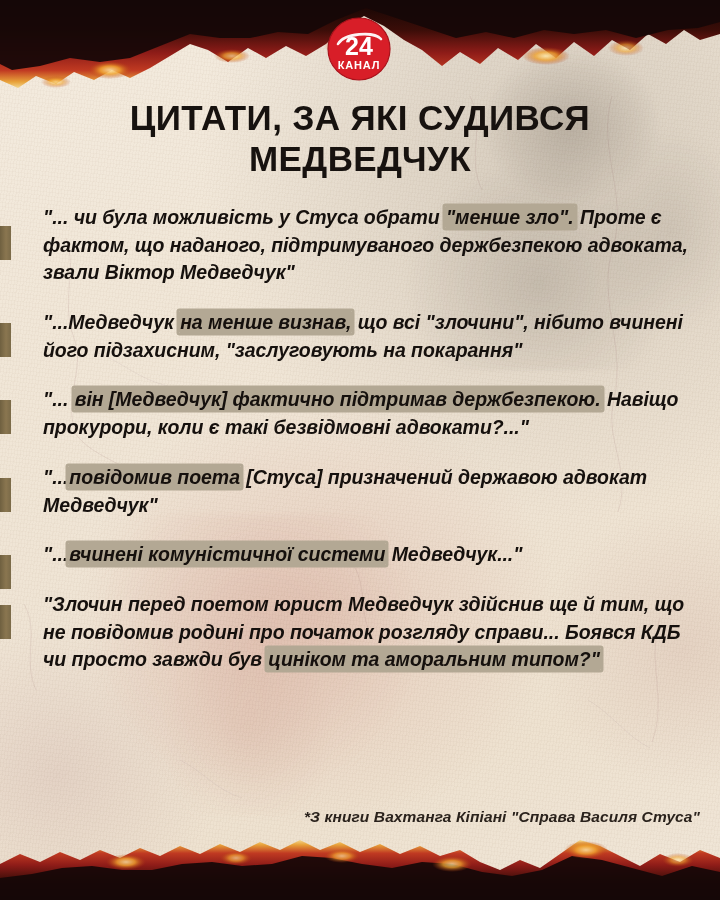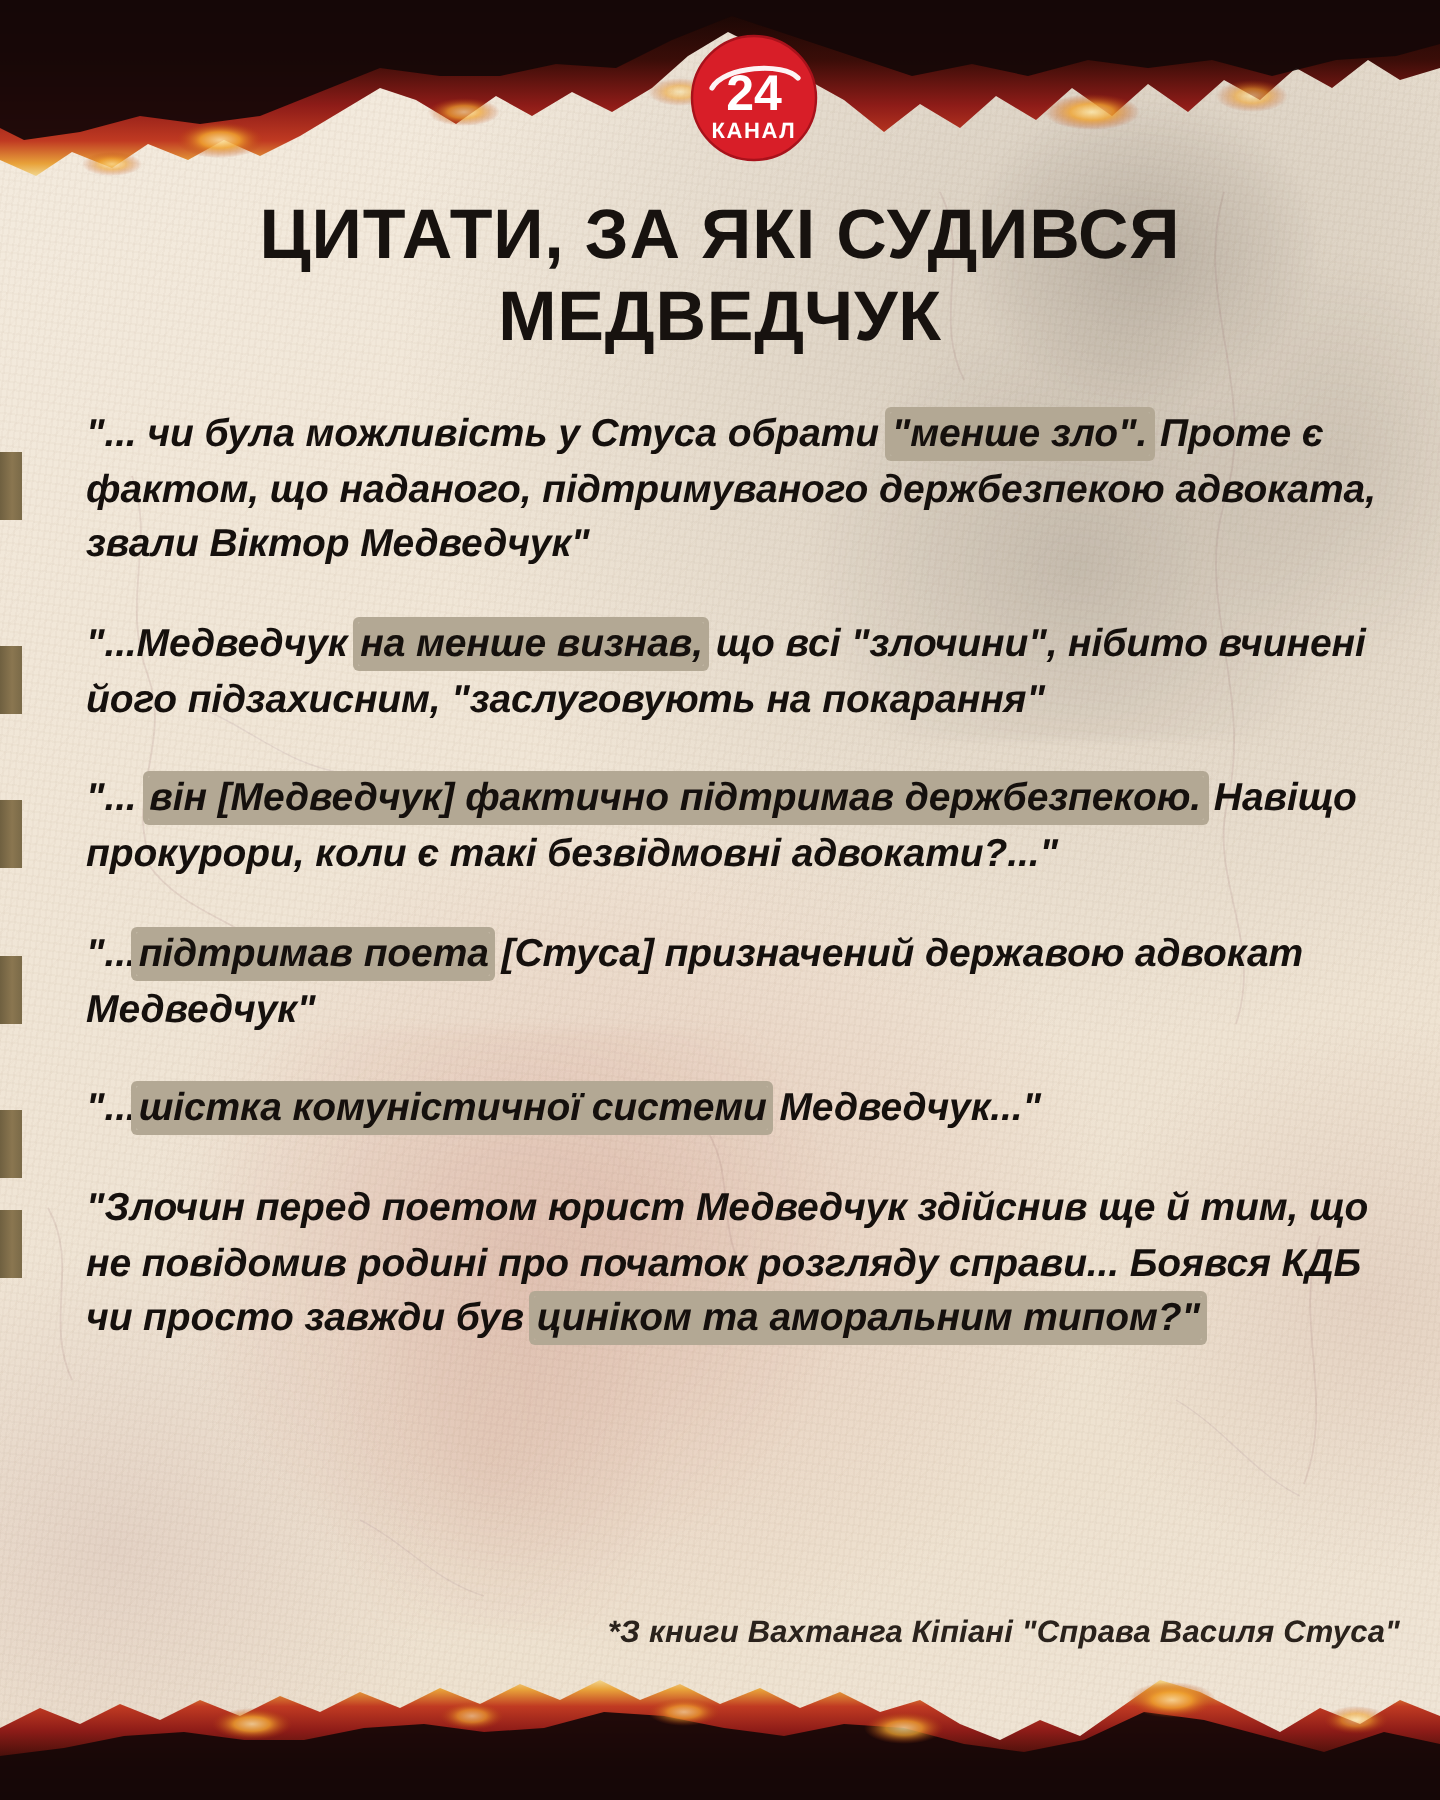--- a/index.html
+++ b/index.html
@@ -74,21 +74,21 @@
 
   
   .burn { position: absolute; pointer-events: none; }
   .burn-top    { left: 0; top: 0;    width: 720px; height: 95px; }
   .burn-bottom { left: 0; bottom: 0; width: 720px; height: 90px; }
   .burn svg { display: block; width: 100%; height: 100%; }
 
   
   .logo {
     position: absolute;
-    left: 345px; top: 17px;
+    left: 327px; top: 17px;
     width: 64px; height: 64px;
     z-index: 8;
   }
   .logo svg { display: block; }
 
   
   .content {
     position: absolute;
     left: 0; top: 0;
     width: 720px; height: 900px;
@@ -284,25 +284,25 @@
         <div class="quote-block">
           <span class="tab" style="top: 14px; left: -43px;"></span>
           <p class="quote-text"><span>"...Медведчук </span><span class="hl">на менше визнав,</span><span> що всі "злочини", нібито вчинені його підзахисним, "заслуговують на покарання"</span></p>
         </div>
         <div class="quote-block">
           <span class="tab" style="top: 14px; left: -43px;"></span>
           <p class="quote-text"><span>"... </span><span class="hl">він [Медведчук] фактично підтримав держбезпекою.</span><span> Навіщо прокурори, коли є такі безвідмовні адвокати?..."</span></p>
         </div>
         <div class="quote-block">
           <span class="tab" style="top: 14px; left: -43px;"></span>
-          <p class="quote-text"><span>"...</span><span class="hl">підтримав поета</span><span> [Стуса] призначений державою адвокат Медведчук"</span></p>
-        </div>
-        <div class="quote-block">
-          <span class="tab" style="top: 14px; left: -43px;"></span>
-          <p class="quote-text"><span>"...</span><span class="hl">шістка комуністичної системи</span><span> Медведчук..."</span></p>
+          <p class="quote-text"><span>"...</span><span class="hl">повідомив поета</span><span> [Стуса] призначений державою адвокат Медведчук"</span></p>
+        </div>
+        <div class="quote-block">
+          <span class="tab" style="top: 14px; left: -43px;"></span>
+          <p class="quote-text"><span>"...</span><span class="hl">вчинені комуністичної системи</span><span> Медведчук..."</span></p>
         </div>
         <div class="quote-block">
           <span class="tab" style="top: 14px; left: -43px;"></span>
           <p class="quote-text"><span>"Злочин перед поетом юрист Медведчук здійснив ще й тим, що не повідомив родині про початок розгляду справи... Боявся КДБ чи просто завжди був </span><span class="hl">циніком та аморальним типом?"</span></p>
         </div>
       </div>
 
     <div class="footnote">*З книги Вахтанга Кіпіані "Справа Василя Стуса"</div>
 
   </div>

